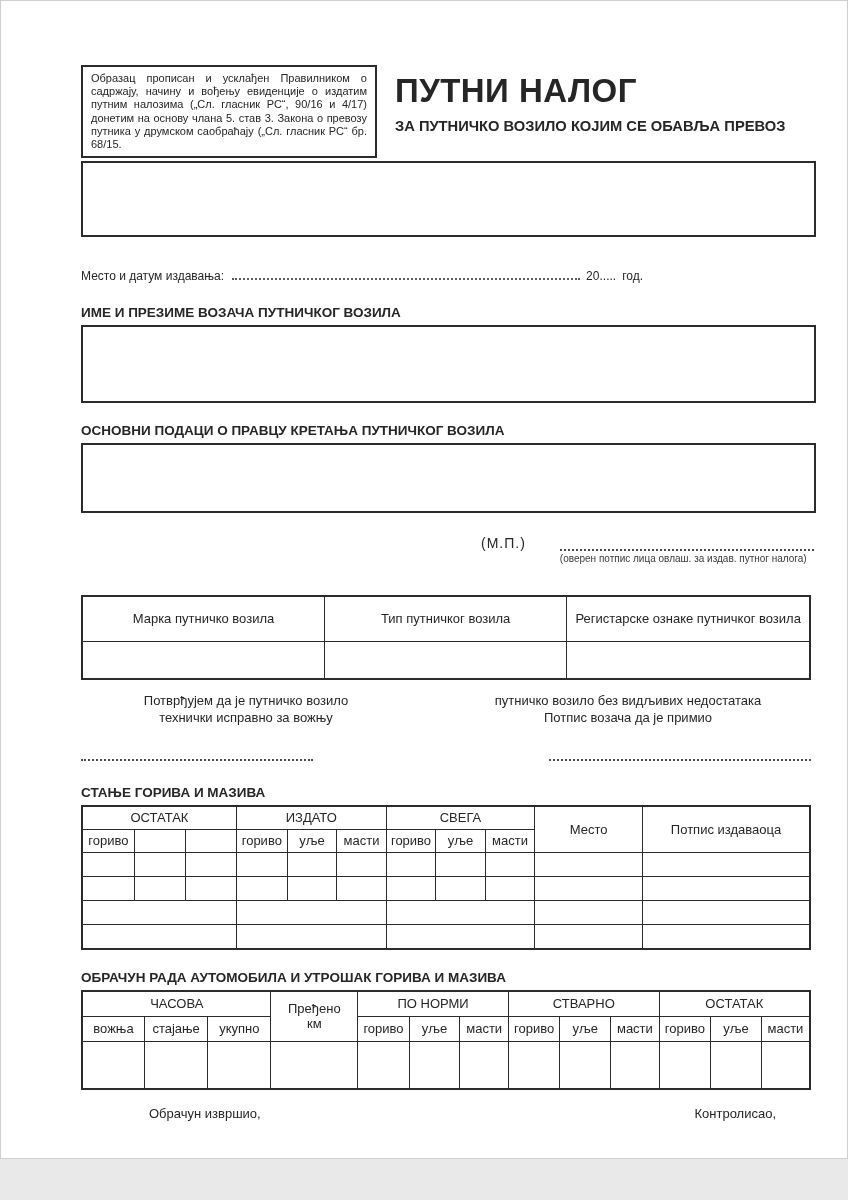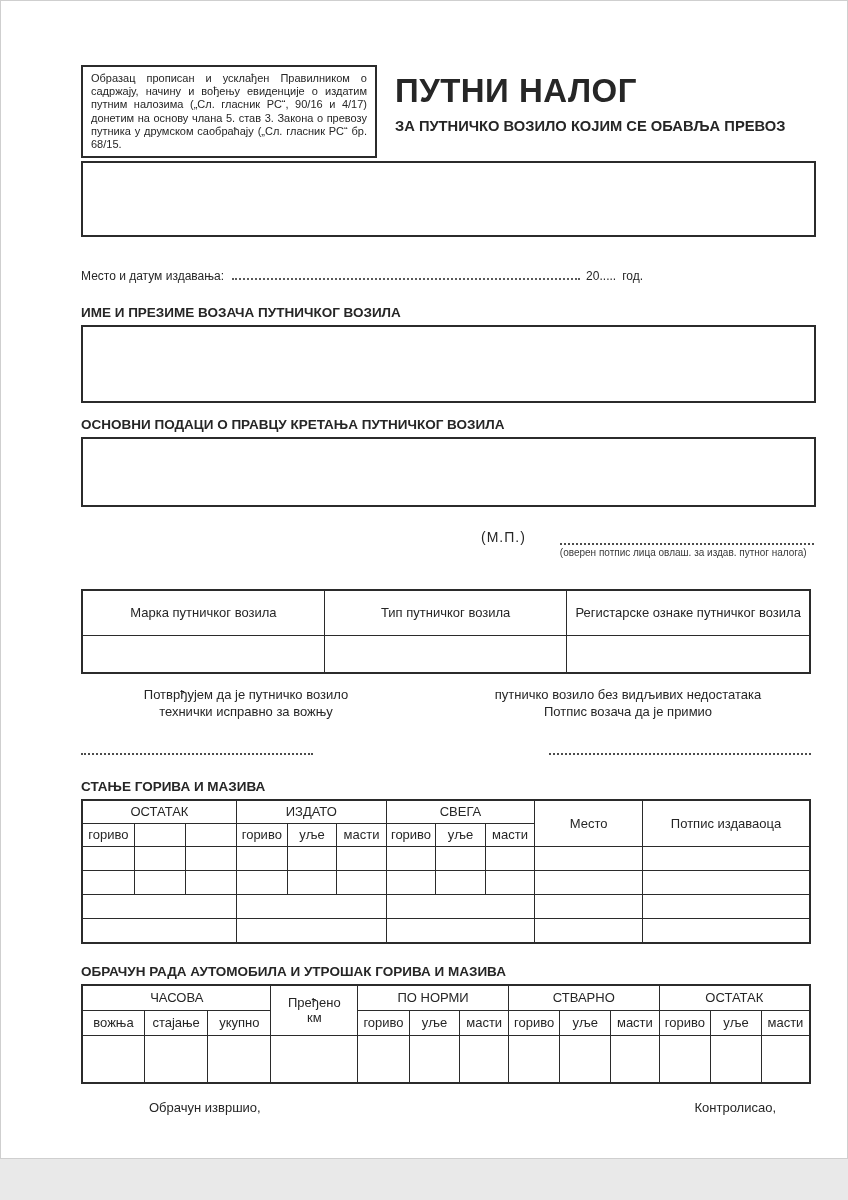--- a/index.html
+++ b/index.html
@@ -79,40 +79,40 @@
   <div class="issue-line">
     <span class="lbl">Место и датум издавања:</span>
     <span class="dotfill"></span>
     <span class="yr">20.....</span>
     <span>год.</span>
   </div>
 
   <div class="sec-h" style="margin-top:22px;">ИМЕ И ПРЕЗИМЕ ВОЗАЧА ПУТНИЧКОГ ВОЗИЛА</div>
   <div class="field-box box-driver"></div>
 
-  <div class="sec-h" style="margin-top:14px;">ОСНОВНИ ПОДАЦИ О ПРАВЦУ КРЕТАЊА ПУТНИЧКОГ ВОЗИЛА</div>
+  <div class="sec-h" style="margin-top:20px;">ОСНОВНИ ПОДАЦИ О ПРАВЦУ КРЕТАЊА ПУТНИЧКОГ ВОЗИЛА</div>
   <div class="field-box box-route"></div>
 
   <div class="stamp-row">
     <div class="mp">(М.П.)</div>
     <div class="stamp-sign">
       <div class="dotline"></div>
       <div class="cap">(оверен потпис лица овлаш. за издав. путног налога)</div>
     </div>
   </div>
 
   <table class="grid veh-table">
     <colgroup>
         <col style="width:33.3%">
         <col style="width:33.3%">
         <col style="width:33.4%">
       </colgroup>
     <tbody>
         <tr>
-      <th>Марка путничког возила</th>
+      <th>Марка путничко возила</th>
       <th>Тип путничког возила</th>
       <th>Регистарске ознаке путничког возила</th>
     </tr>
     <tr>
       <td></td>
       <td></td>
       <td></td>
     </tr>
   </tbody>
     </table>

